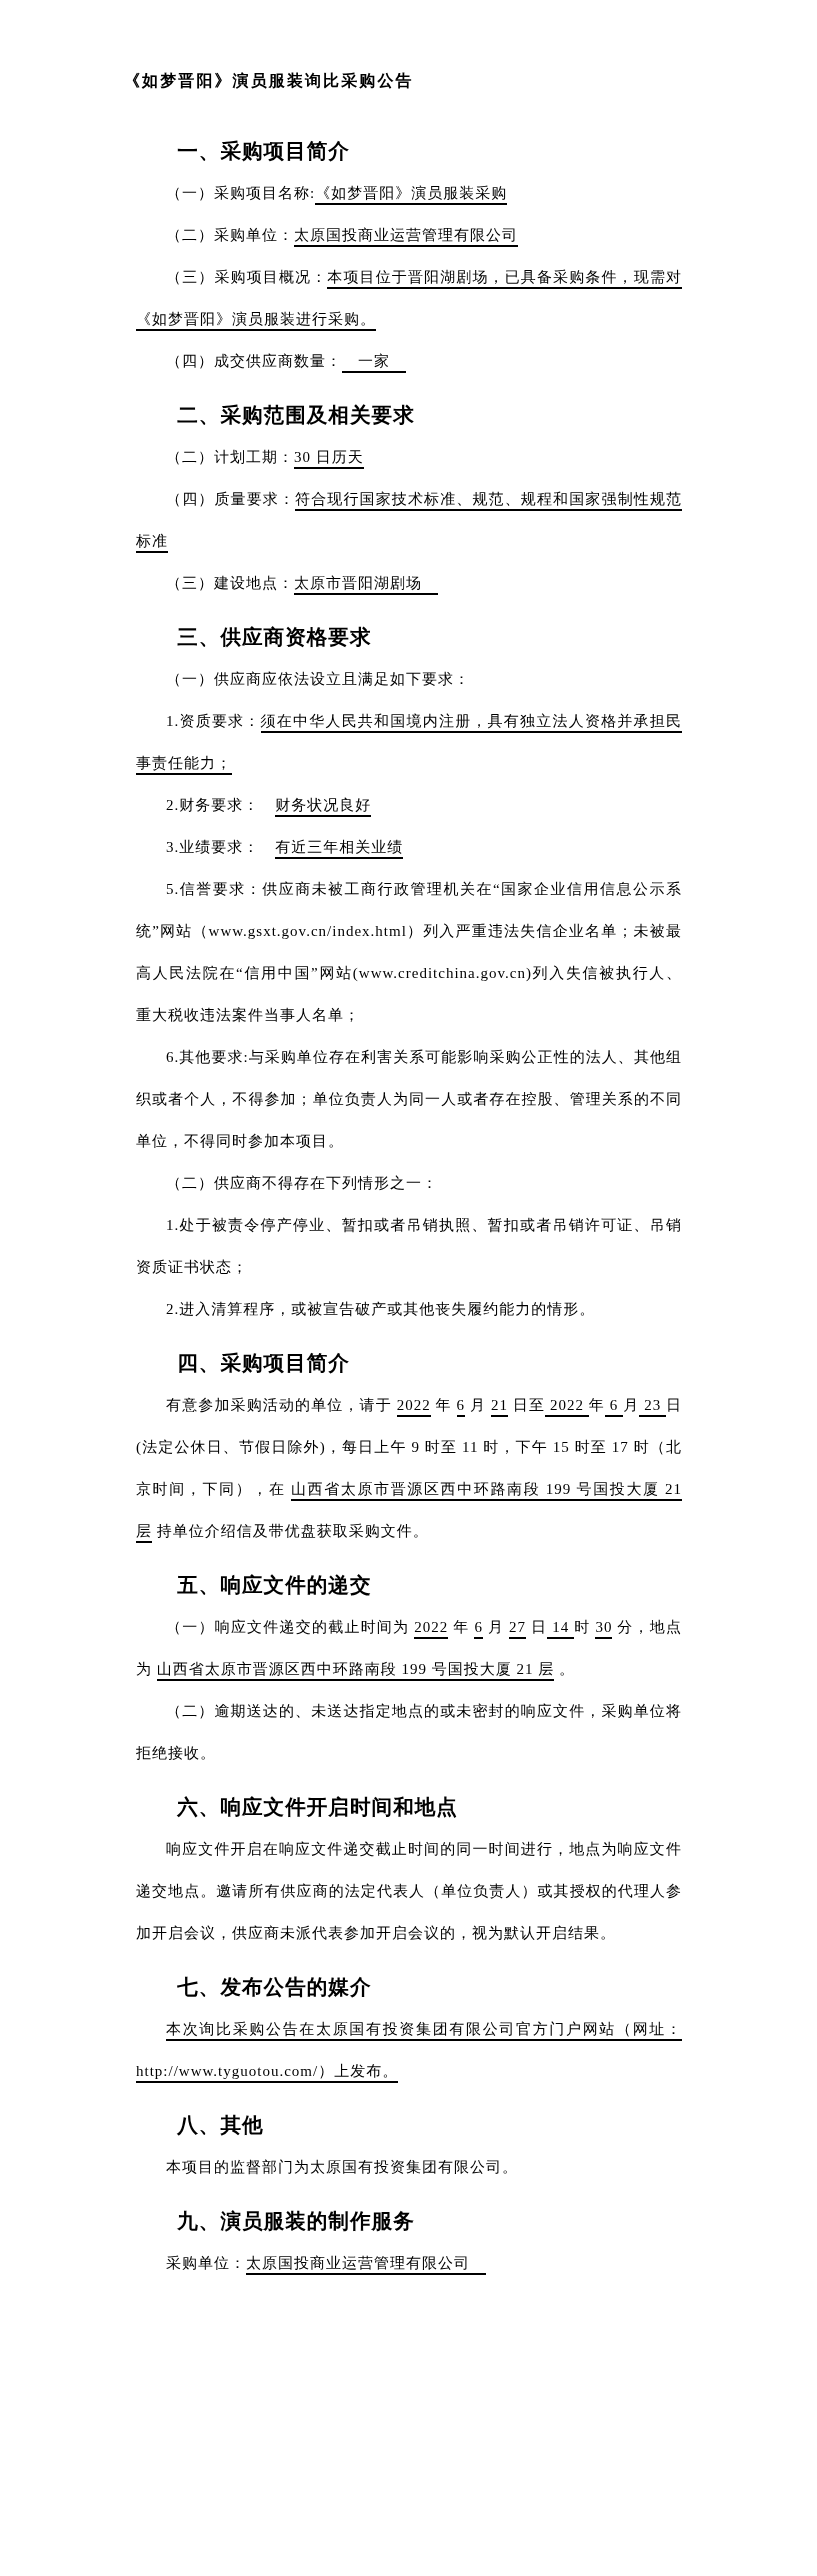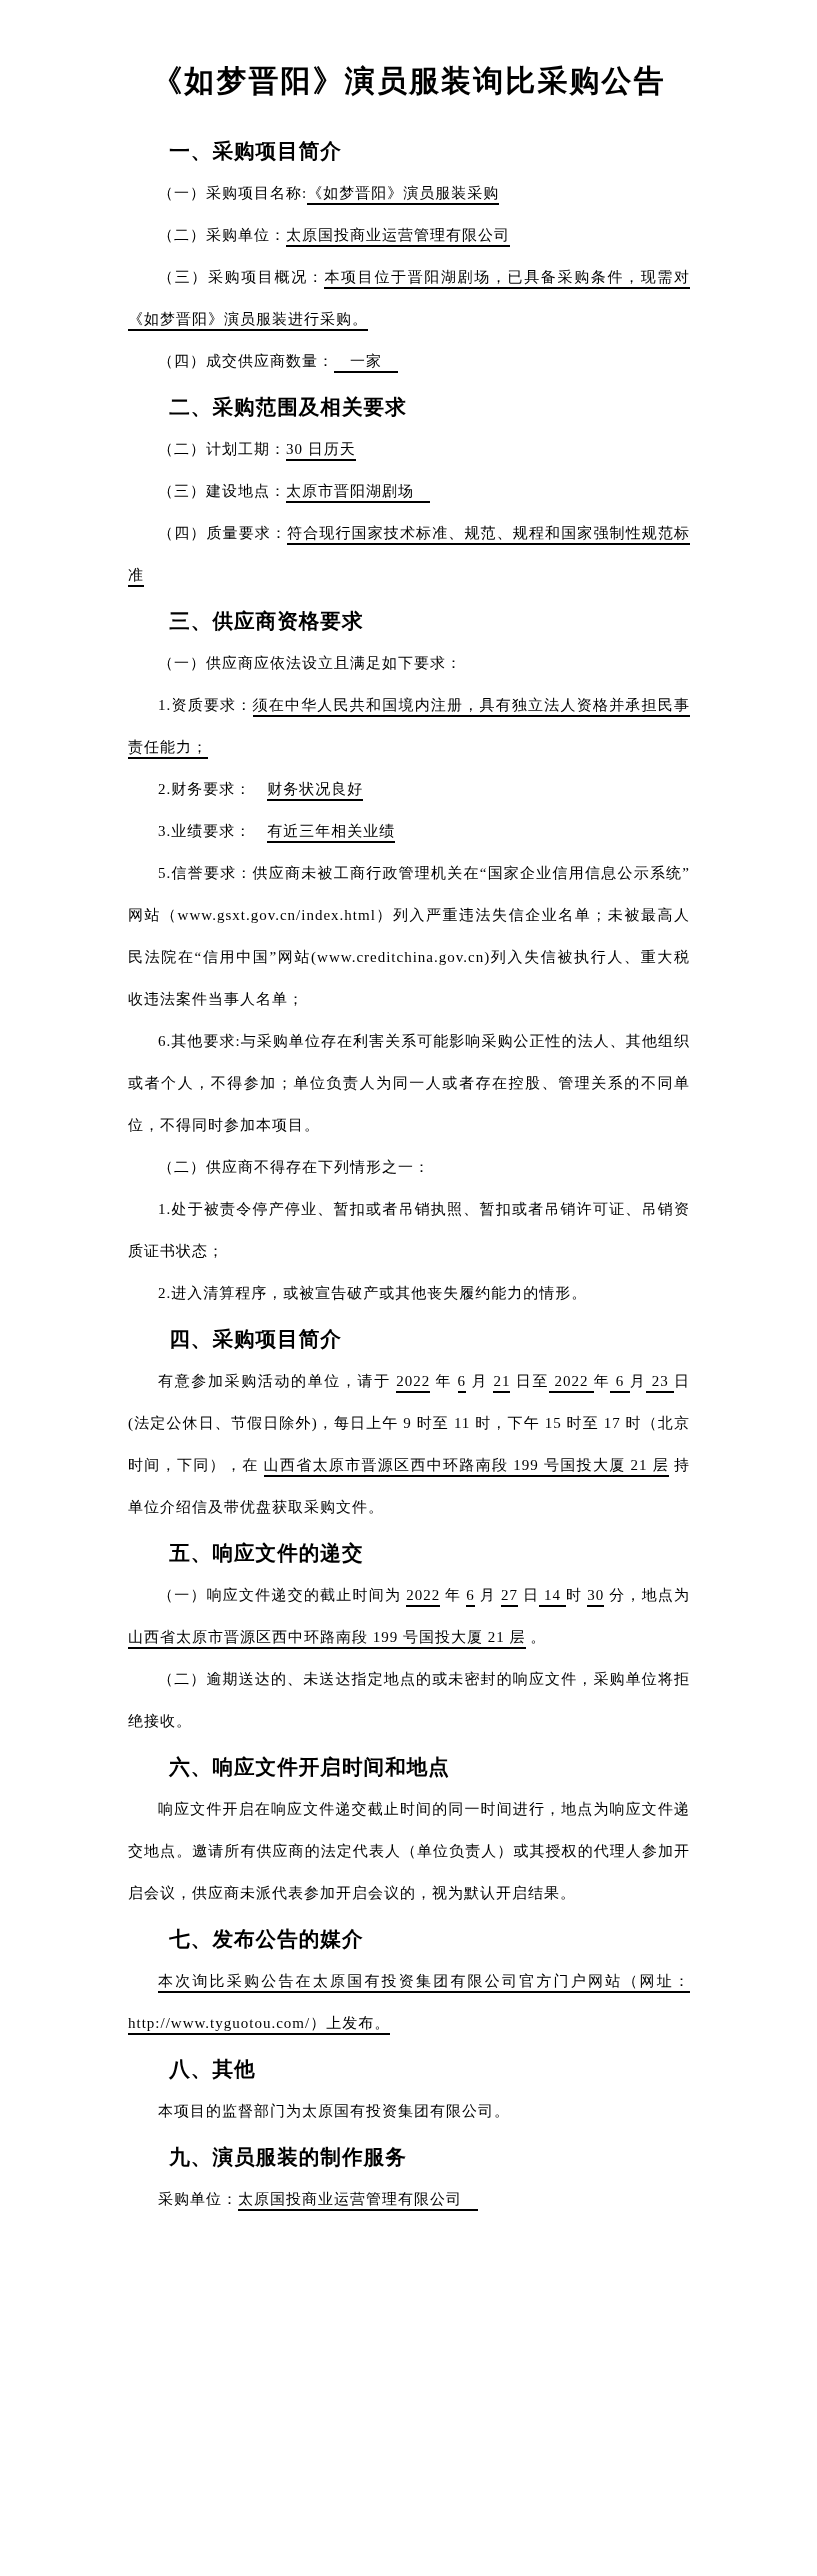--- a/index.html
+++ b/index.html
@@ -1,55 +1,55 @@
 <!DOCTYPE html>
 <html lang="zh" style="font-size:8.2px"><head>
 <meta charset="utf-8">
 <style>
   html,body{margin:0;padding:0;background:#ffffff;}
   body{width:818px;height:2709px;position:relative;color:#000;}
   .page{position:absolute;left:0;top:0;width:818px;height:2709px;background:#fff;overflow:hidden;}
   .doc{position:absolute;left:124px;top:58px;width:570px;}
   .title{
     font-family:"Liberation Sans","DejaVu Sans",sans-serif;
-    font-weight:700;font-size:30px;line-height:46px;
-    text-align:center;letter-spacing:2.1px;margin:0 0 26px 0;
+    font-weight:700;font-size:16px;line-height:46px;
+    letter-spacing:2.1px;margin:0 0 26px 0;
   }
   h2{
     font-family:"Liberation Sans","DejaVu Sans",sans-serif;
     font-weight:700;font-size:20.6px;line-height:42px;
     margin:0;text-indent:2em;letter-spacing:1px;
   }
   p{
     font-family:"Liberation Serif","DejaVu Serif",serif;
     font-size:15px;line-height:42px;margin:0;
     text-indent:2em;text-align:justify;letter-spacing:1px;
   }
   .u{border-bottom:2.1px solid #000;padding-bottom:2.1px;}
-  section{margin:4px;}
+  section{margin:12px;}
 </style>
 </head>
 <body>
 
 <div class="page">
   <div class="doc">
     <h1 class="title">《如梦晋阳》演员服装询比采购公告</h1>
 
   <section>
         <h2>一、采购项目简介</h2>
         <p><span>（一）采购项目名称:</span><span class="u">《如梦晋阳》演员服装采购</span></p>
         <p><span>（二）采购单位：</span><span class="u">太原国投商业运营管理有限公司</span></p>
         <p><span>（三）采购项目概况：</span><span class="u">本项目位于晋阳湖剧场，已具备采购条件，现需对《如梦晋阳》演员服装进行采购。</span></p>
         <p><span>（四）成交供应商数量：</span><span class="u">　一家　</span></p>
       </section>
       <section>
         <h2>二、采购范围及相关要求</h2>
         <p><span>（二）计划工期：</span><span class="u">30 日历天</span></p>
+        <p><span>（四）质量要求：</span><span class="u">符合现行国家技术标准、规范、规程和国家强制性规范标准</span></p>
         <p><span>（三）建设地点：</span><span class="u">太原市晋阳湖剧场　</span></p>
-        <p><span>（四）质量要求：</span><span class="u">符合现行国家技术标准、规范、规程和国家强制性规范标准</span></p>
       </section>
       <section>
         <h2>三、供应商资格要求</h2>
         <p><span>（一）供应商应依法设立且满足如下要求：</span></p>
         <p><span>1.资质要求：</span><span class="u">须在中华人民共和国境内注册，具有独立法人资格并承担民事责任能力；</span></p>
         <p><span>2.财务要求：　</span><span class="u">财务状况良好</span></p>
         <p><span>3.业绩要求：　</span><span class="u">有近三年相关业绩</span></p>
         <p><span>5.信誉要求：供应商未被工商行政管理机关在“国家企业信用信息公示系统”网站（</span><span>www.gsxt.gov.cn/index.html</span><span>）列入严重违法失信企业名单；未被最高人民法院在“信用中国”网站(</span><span>www.creditchina.gov.cn</span><span>)列入失信被执行人、重大税收违法案件当事人名单；</span></p>
         <p><span>6.其他要求:与采购单位存在利害关系可能影响采购公正性的法人、其他组织或者个人，不得参加；单位负责人为同一人或者存在控股、管理关系的不同单位，不得同时参加本项目。</span></p>
         <p><span>（二）供应商不得存在下列情形之一：</span></p>

